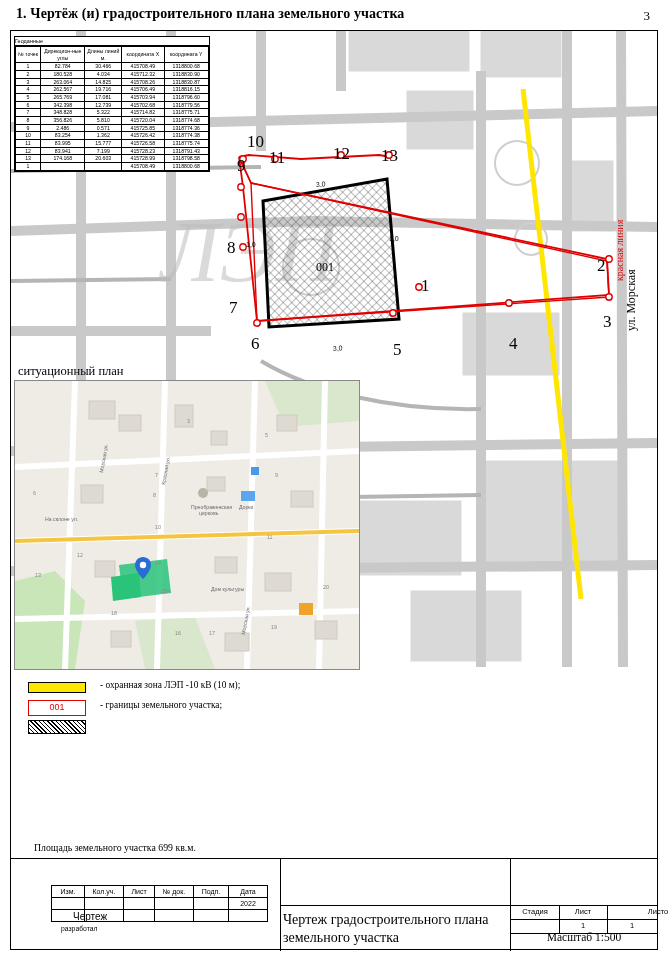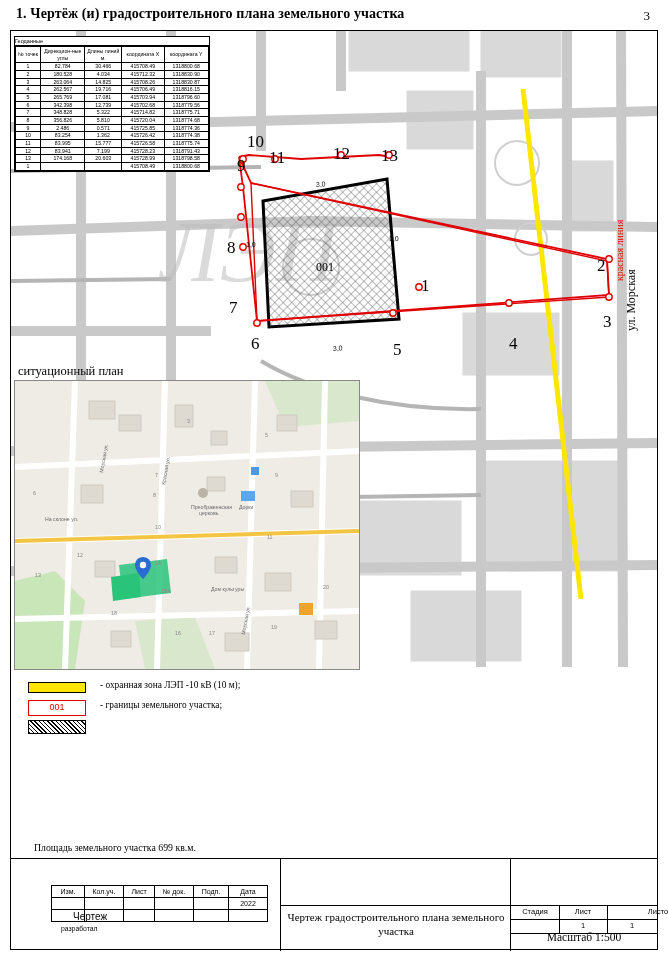--- a/index.html
+++ b/index.html
@@ -133,21 +133,21 @@
   .stamp-mid{
     position:absolute;left:270px;top:0;width:230px;height:92px;
     border-right:1px solid #000;box-sizing:border-box;
   }
   .org-title{
     position:absolute;left:272px;top:4px;width:374px;
     text-align:center;font-size:10.6px;line-height:1.25;font-weight:normal;
   }
   .mid-title{
     position:absolute;left:272px;top:52px;width:226px;
-    text-align:center;font-size:11px;line-height:1.25;
+    text-align:left;font-size:14px;line-height:1.25;
   }
   .stamp-right{
     position:absolute;left:500px;top:0;width:146px;height:92px;
     box-sizing:border-box;
   }
   .sr-cell{
     position:absolute;font-family:"Liberation Sans",sans-serif;font-size:7.5px;
     text-align:center;
   }
   .scale-line{

